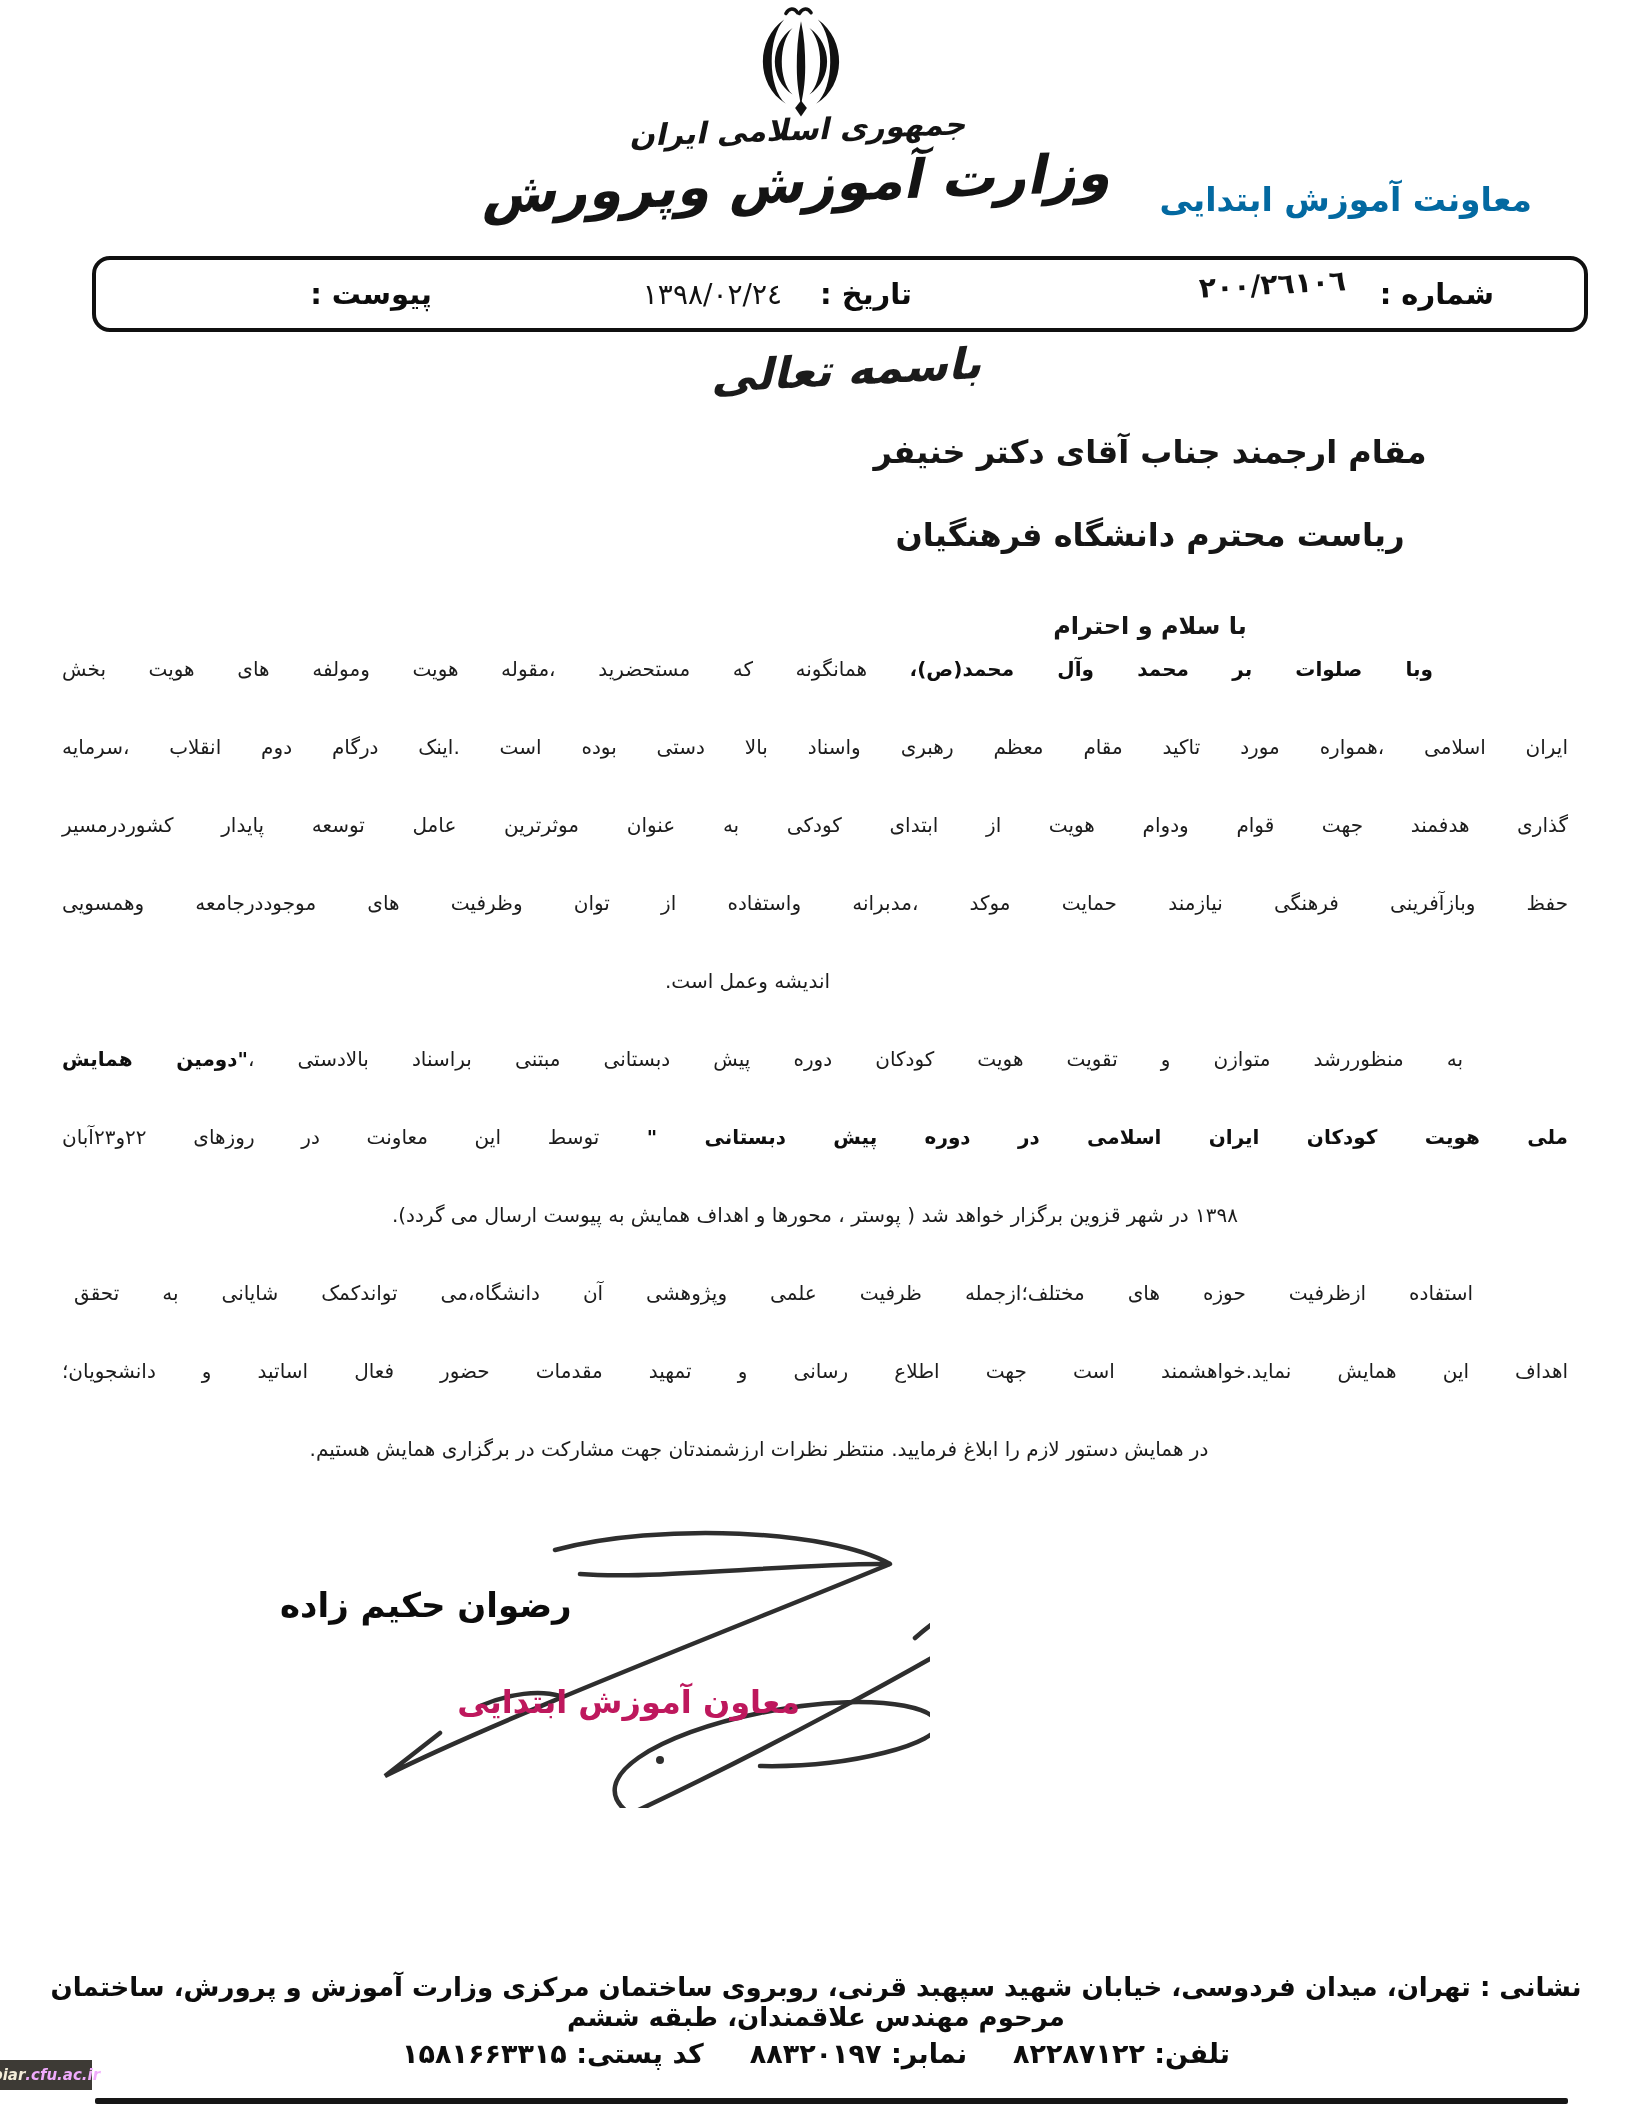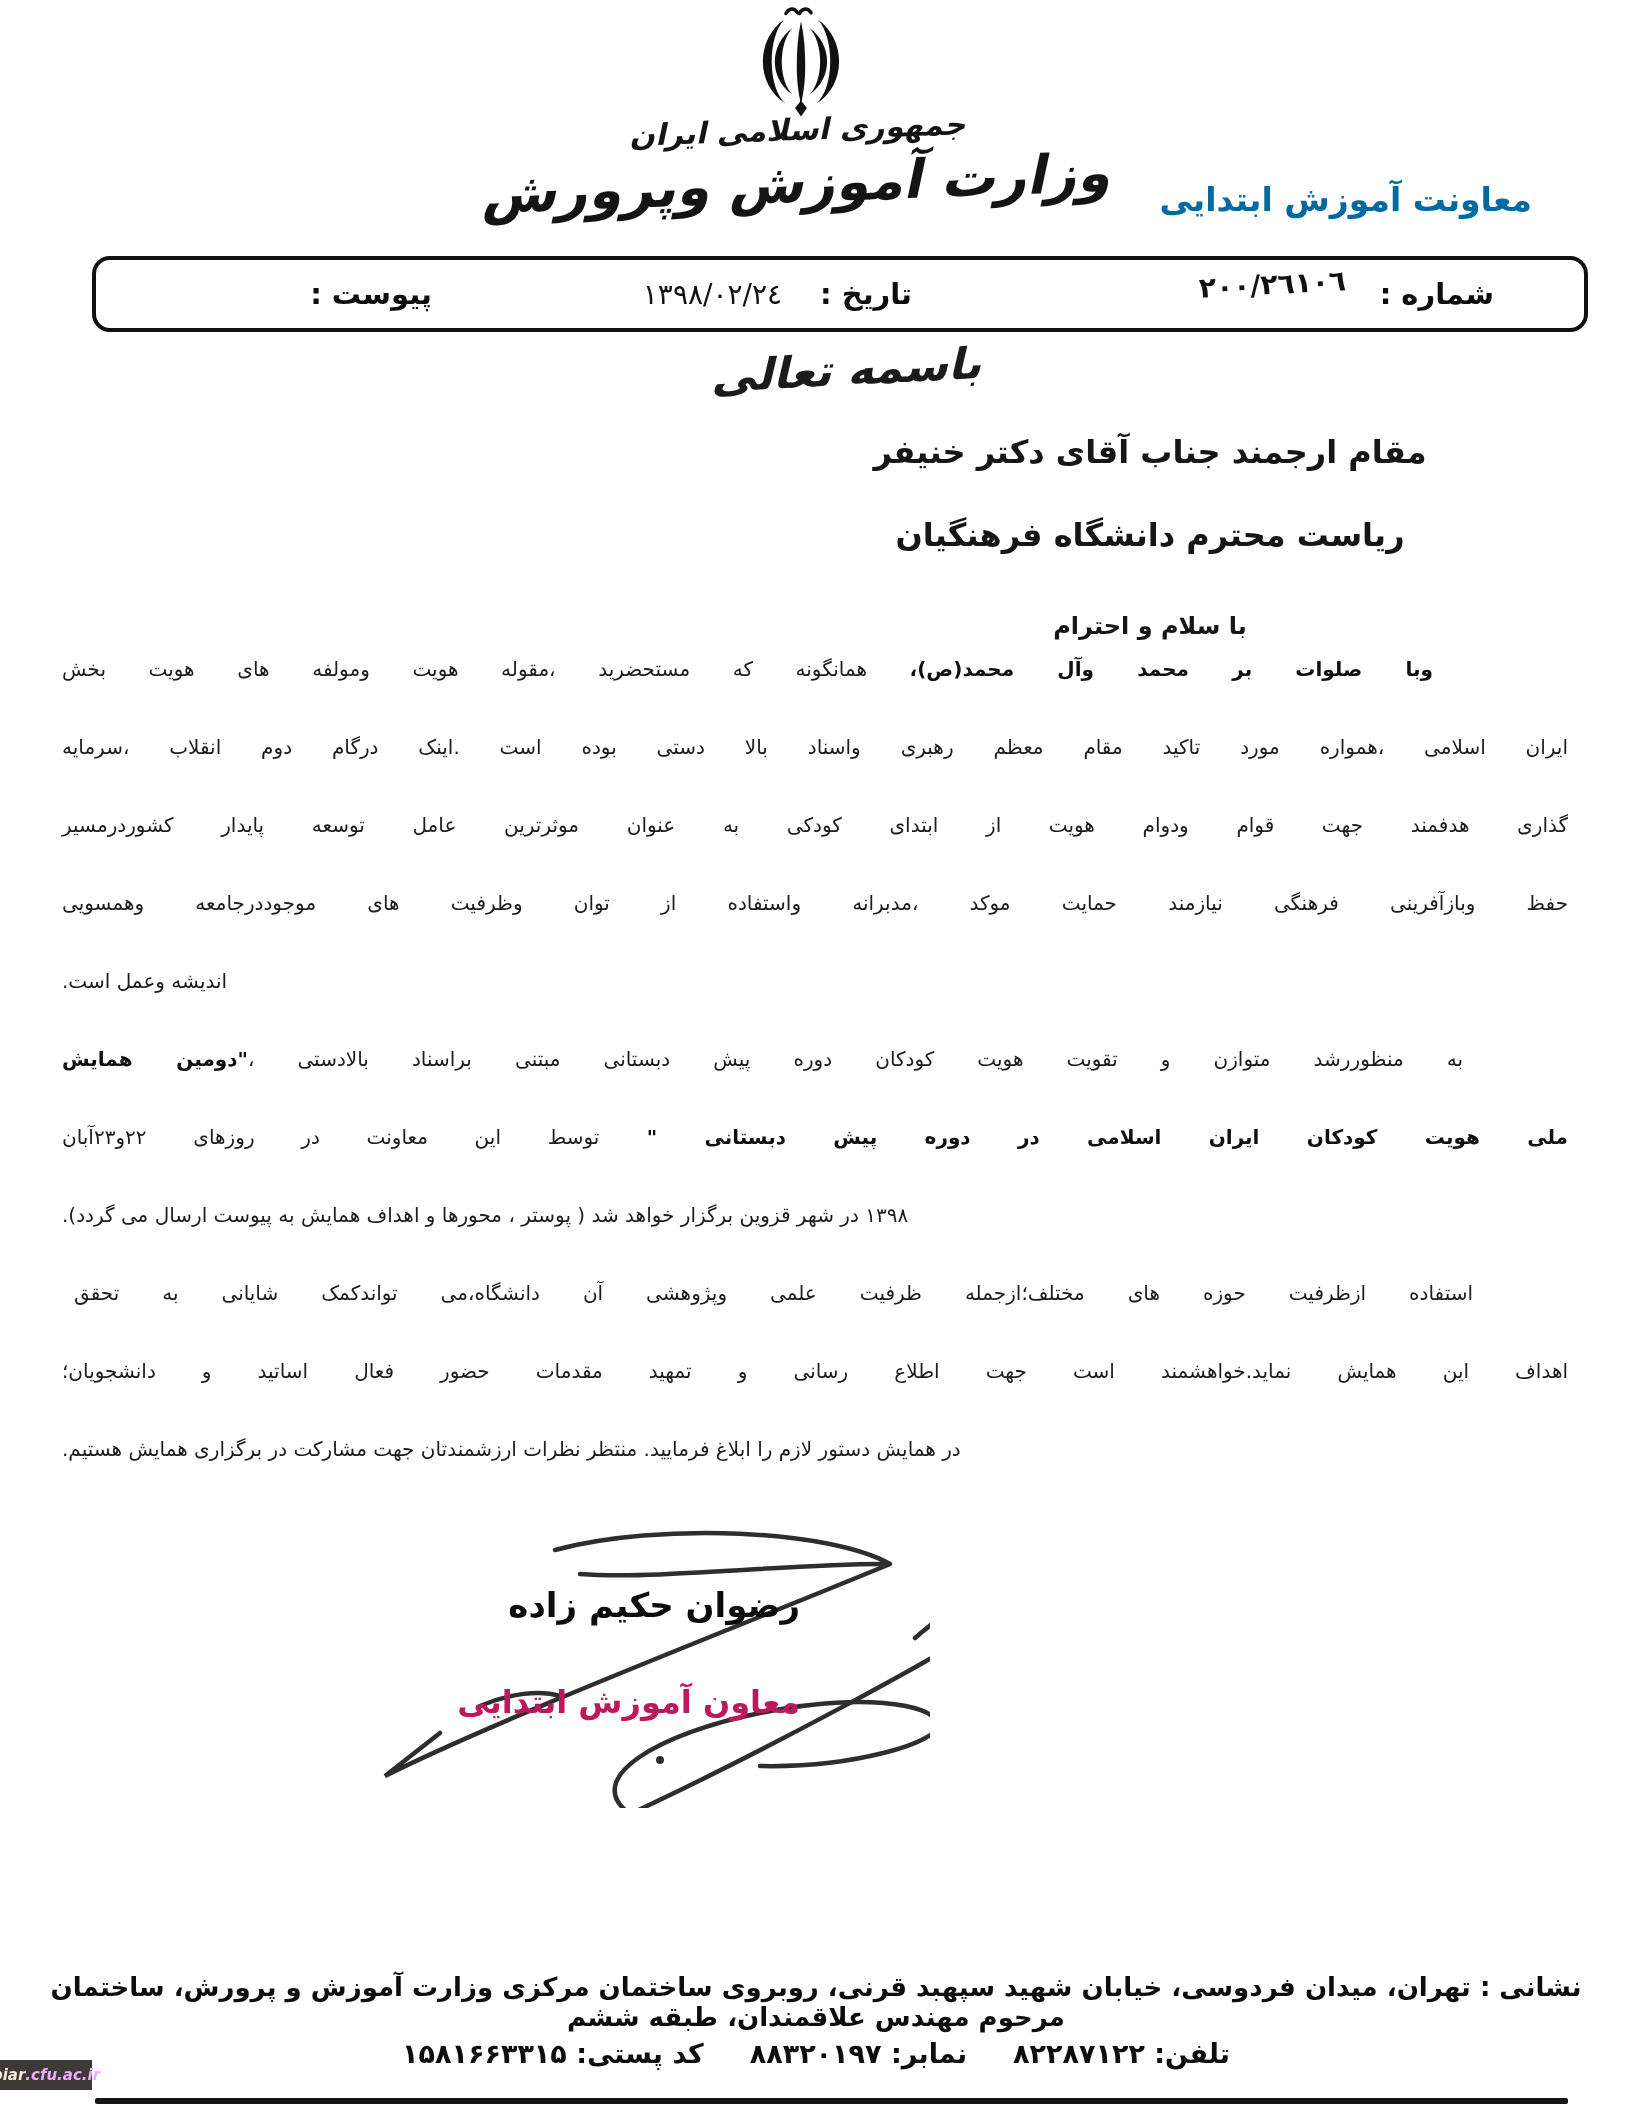--- a/index.html
+++ b/index.html
@@ -48,26 +48,26 @@
   .recipient .r1 { font-size:32px; font-weight:bold; line-height:40px; }
   .recipient .r2 { font-size:32px; font-weight:bold; margin-top:44px; }
   .recipient .r3 { font-size:24px; font-weight:bold; margin-top:58px; }
   
   .body-text { position:absolute; right:64px; left:62px; top:630px; font-size:20px; color:#1c1c1c; }
   .bline { height:78px; line-height:78px; white-space:nowrap; }
   .just { text-align:justify; text-align-last:justify; white-space:normal; }
   .ind1 { padding-right:135px; }
   .ind2 { padding-right:105px; }
   .ind3 { padding-right:95px;margin-left:12px; }
-  .endline { text-align:left; white-space:normal; }
+  .endline { text-align:center; white-space:normal; }
   .off1 { padding-right:135px; }
   .off3 { padding-right:112px; }
   .b { font-weight:bold; color:#0f0f0f; }
   
-  .sig-name { position:absolute; left:280px; top:1585px; width:520px; text-align:right;
+  .sig-name { position:absolute; left:280px; top:1585px; width:520px; text-align:left;
     font-size:34px; font-weight:bold; color:#0c0c0c; }
   .sig-title { position:absolute; left:280px; top:1672px; width:520px; 
     font-size:32px; font-weight:bold; color:#be185d;margin-top:11px; }
   .scrawl { position:absolute; left:330px; top:1528px; width:600px; height:280px; }
   
   .f-address { position:absolute; left:40px; right:40px; top:1972px; text-align:center;
     font-size:26px; font-weight:bold; color:#0d0d0d; }
   .f-phones { position:absolute; left:40px; right:40px; top:2038px; text-align:center;
     font-size:27px; font-weight:bold; color:#0d0d0d;
     display:flex; justify-content:center; gap:46px; }

